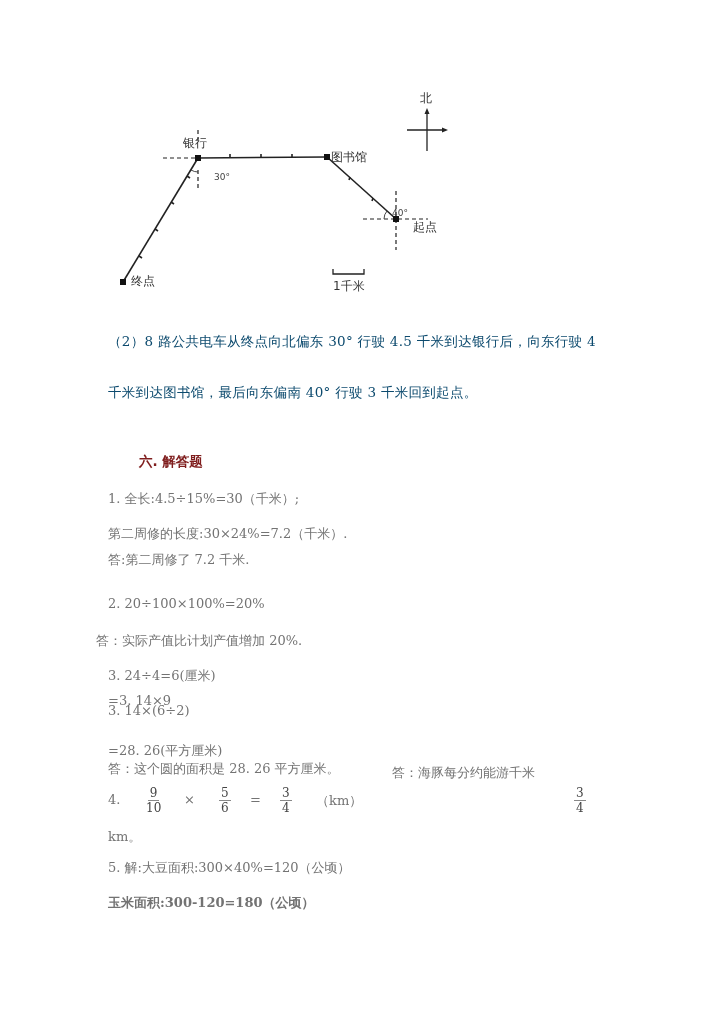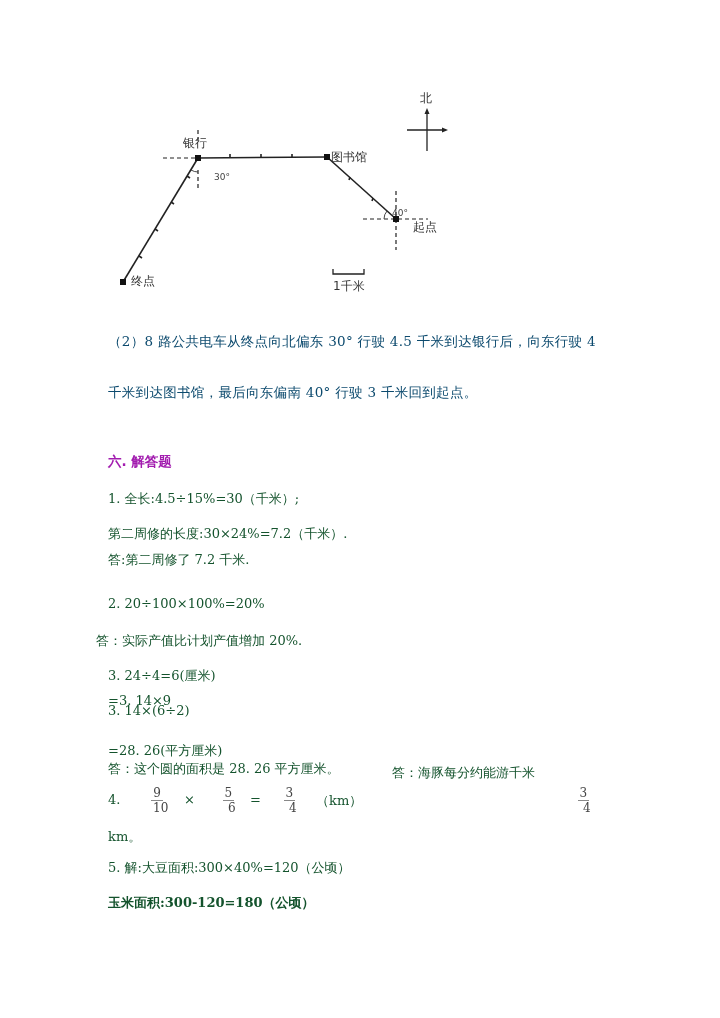--- a/index.html
+++ b/index.html
@@ -6,25 +6,25 @@
     body {
       width: 720px; height: 1018px; position: relative; overflow: hidden;
       font-family: "DejaVu Serif", "Liberation Serif", serif;
       color: #333333;
     }
     .abs { position: absolute; white-space: nowrap; }
     .diagram { position: absolute; left: 0; top: 0; width: 720px; height: 310px; }
     .diag-label { position: absolute; font-family: "DejaVu Sans", "Liberation Sans", sans-serif; font-size: 12px; color: #333; white-space: nowrap; }
     .diag-small { font-size: 9px; color: #444; padding-left: 28px; }
     .para { font-size: 13.5px; color: #0c4a6e; letter-spacing: 0.3px; }
-    .heading { font-size: 13.5px; font-weight: bold; color: #a21caf; font-family: "DejaVu Sans", "Liberation Sans", sans-serif; }
-    .line { font-size: 13px; color: #14532d; }
+    .heading { font-size: 13.5px; font-weight: bold; color: #7f1d1d; font-family: "DejaVu Sans", "Liberation Sans", sans-serif; margin-left: 31px; }
+    .line { font-size: 13px; color: #737373; }
     .frac { position: absolute; display: inline-flex; flex-direction: column; align-items: center; font-size: 12px; color: #444; line-height: 14px; }
     .frac .num { padding: 0 2px; border-bottom: 1px solid #888; }
-    .frac .den { padding: 0 2px; margin-left: 7px; }
+    .frac .den { padding: 0 2px; }
   </style>
 </head>
 <body>
 
 <div class="diagram">
   <svg width="720" height="310" viewBox="0 0 720 310">
 
     <g stroke="#222" stroke-width="1.3" fill="#222">
       <line x1="427" y1="151" x2="427" y2="112"></line>
       <polygon points="427,108 424.5,114 429.5,114" stroke="none"></polygon>

